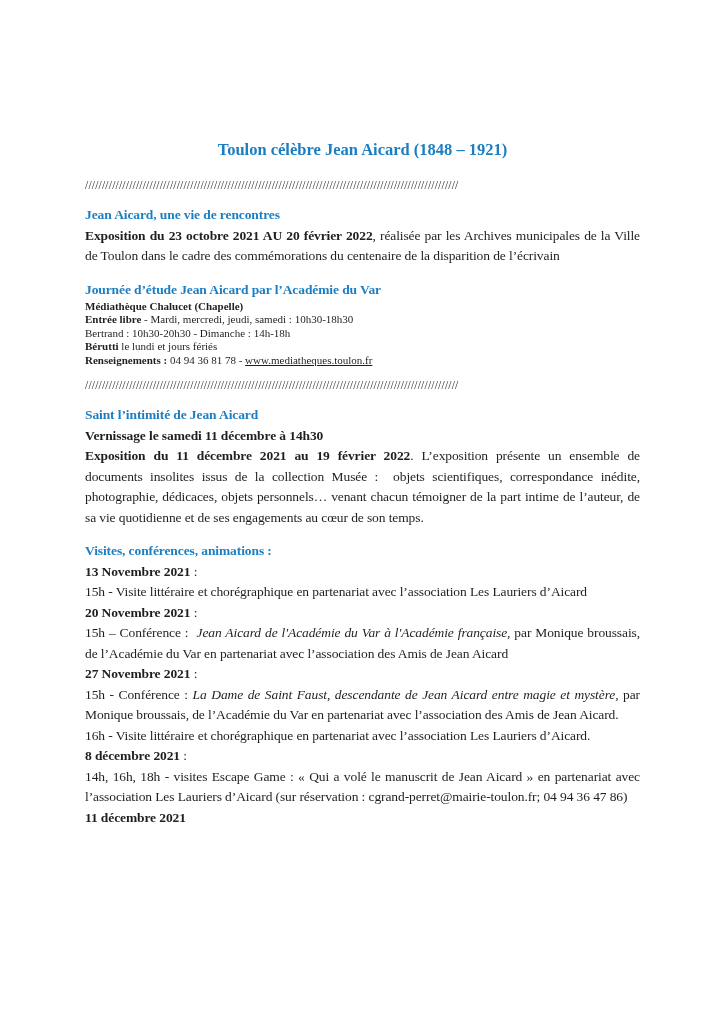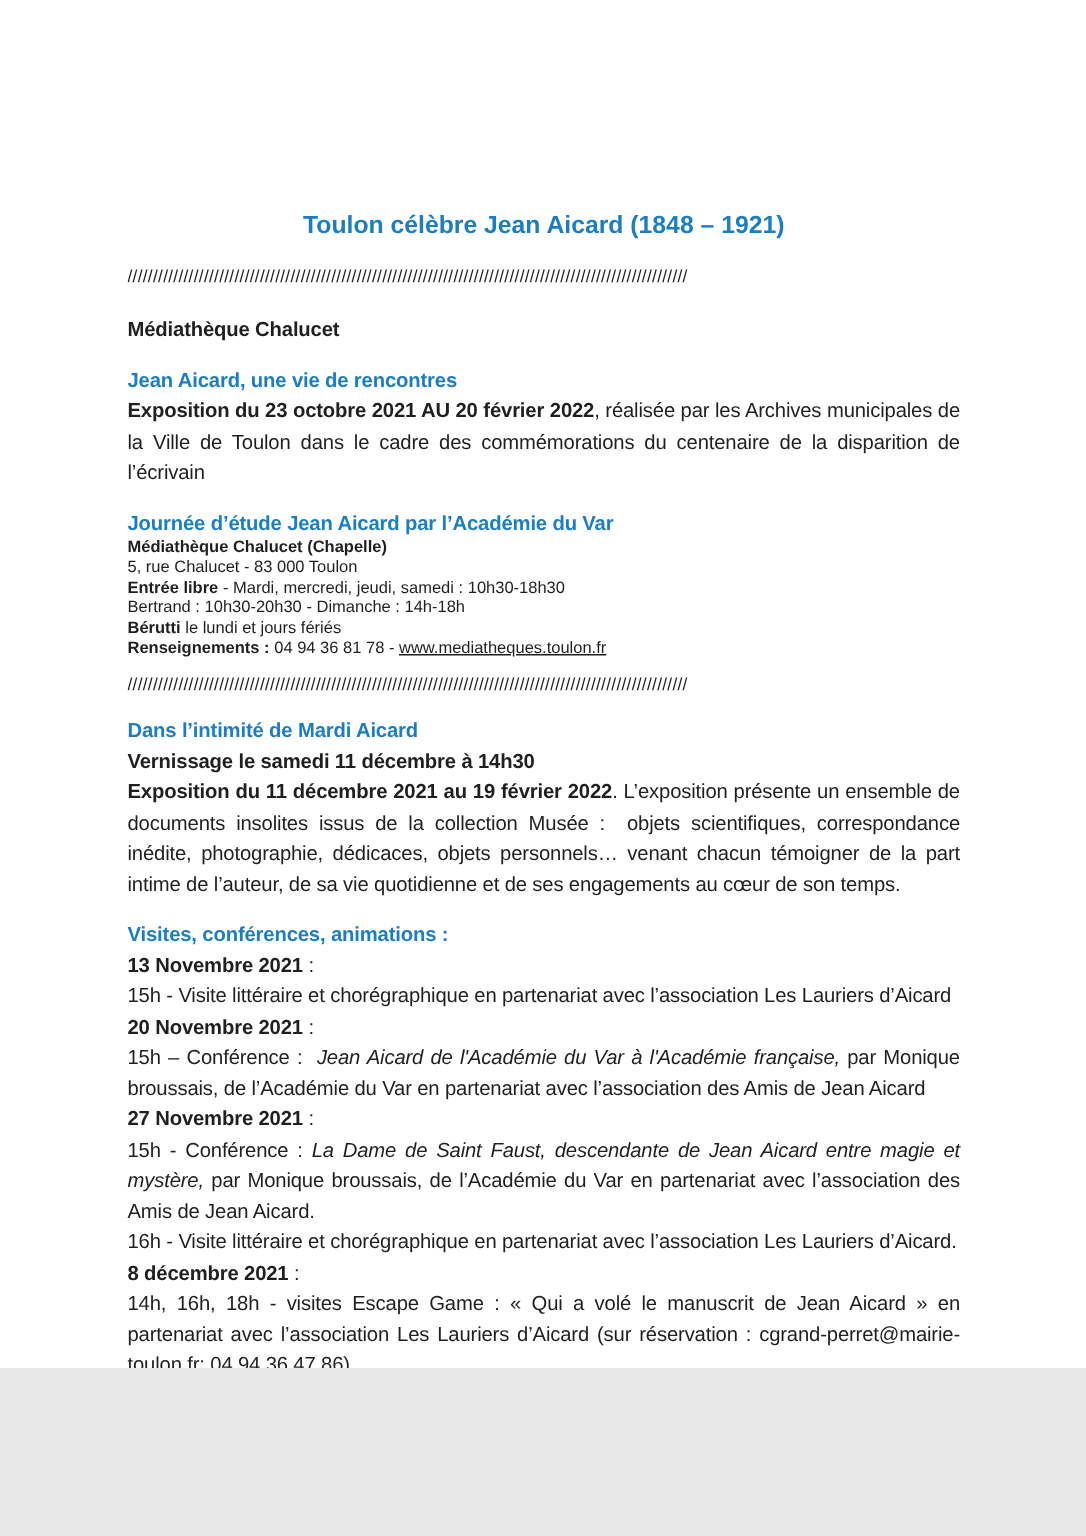--- a/index.html
+++ b/index.html
@@ -3,27 +3,27 @@
 <meta charset="utf-8">
 <style>
   :root{
     --accent:#1b7ec3;
     --ink:#1f1f1f;
     --bg:#ffffff;
   }
   html,body{margin:0;padding:0;background:#e8e8e8;}
   .page{
     position:relative;
-    width:724px;height:912px;
+    width:724px;height:1024px;
     background:var(--bg);
     box-sizing:border-box;
     padding:138px 84px 0 85px;
     margin:0 auto;
     overflow:hidden;
-    font-family:Liberation Sans, sans-serif;
+    font-family:Liberation Serif, serif;
     color:var(--ink);
     font-size:13.5px;
     line-height:20.5px;
     letter-spacing:-0.1px;
   }
   .doc-title{
     margin:0;
     text-align:center;
     color:var(--accent);
     font-size:16.5px;
@@ -55,32 +55,30 @@
   .event{text-align:justify;}
   .link{cursor:pointer;color:var(--ink);}
 </style>
 </head>
 <body>
 
 <div class="page">
   <h1 class="doc-title">Toulon célèbre Jean Aicard (1848 – 1921)</h1>
   <div>
       <div class="blk divider"><span class="run">//////////////////////////////////////////////////////////////////////////////////////////////////////////////</span></div>
-      <div class="blk h-black"><span class="run">Médiathèque Chalucet</span></div>
       <div class="blk h-blue"><span class="run">Jean Aicard, une vie de rencontres</span></div>
       <div class="blk para"><span class="run b">Exposition du 23 octobre 2021 AU 20 février 2022</span><span class="run">, réalisée par les Archives municipales de la Ville de Toulon dans le cadre des commémorations du centenaire de la disparition de l’écrivain</span></div>
       <div class="blk h-blue"><span class="run">Journée d’étude Jean Aicard par l’Académie du Var</span></div>
       <div class="blk small"><span class="run b">Médiathèque Chalucet (Chapelle)</span></div>
-      <div class="blk small"><span class="run">5, rue Chalucet - 83 000 Toulon</span></div>
       <div class="blk small"><span class="run b">Entrée libre</span><span class="run"> - Mardi, mercredi, jeudi, samedi : 10h30-18h30</span></div>
       <div class="blk small"><span class="run">Bertrand : 10h30-20h30 - Dimanche : 14h-18h</span></div>
       <div class="blk small"><span class="run b">Bérutti</span><span class="run"> le lundi et jours fériés</span></div>
       <div class="blk small"><span class="run b">Renseignements :</span><span class="run"> 04 94 36 81 78 - </span><span class="run u link">www.mediatheques.toulon.fr</span></div>
       <div class="blk divider"><span class="run">//////////////////////////////////////////////////////////////////////////////////////////////////////////////</span></div>
-      <div class="blk h-blue"><span class="run">Dans l’intimité de Mardi Aicard</span></div>
+      <div class="blk h-blue"><span class="run">Saint l’intimité de Jean Aicard</span></div>
       <div class="blk bold-line"><span class="run">Vernissage le samedi 11 décembre à 14h30</span></div>
       <div class="blk para"><span class="run b">Exposition du 11 décembre 2021 au 19 février 2022</span><span class="run">. L’exposition présente un ensemble de documents insolites issus de la collection Musée :  objets scientifiques, correspondance inédite, photographie, dédicaces, objets personnels… venant chacun témoigner de la part intime de l’auteur, de sa vie quotidienne et de ses engagements au cœur de son temps.</span></div>
       <div class="blk h-blue"><span class="run">Visites, conférences, animations :</span></div>
       <div class="blk event"><span class="run b">13 Novembre 2021</span><span class="run"> :</span></div>
       <div class="blk event"><span class="run">15h - Visite littéraire et chorégraphique en partenariat avec l’association Les Lauriers d’Aicard</span></div>
       <div class="blk event"><span class="run b">20 Novembre 2021</span><span class="run"> :</span></div>
       <div class="blk event"><span class="run">15h – Conférence :  </span><span class="run i">Jean Aicard de l'Académie du Var à l'Académie française,</span><span class="run"> par Monique broussais, de l’Académie du Var en partenariat avec l’association des Amis de Jean Aicard</span></div>
       <div class="blk event"><span class="run b">27 Novembre 2021</span><span class="run"> :</span></div>
       <div class="blk event"><span class="run">15h - Conférence : </span><span class="run i">La Dame de Saint Faust, descendante de Jean Aicard entre magie et mystère,</span><span class="run"> par Monique broussais, de l’Académie du Var en partenariat avec l’association des Amis de Jean Aicard.</span></div>
       <div class="blk event"><span class="run">16h - Visite littéraire et chorégraphique en partenariat avec l’association Les Lauriers d’Aicard.</span></div>

